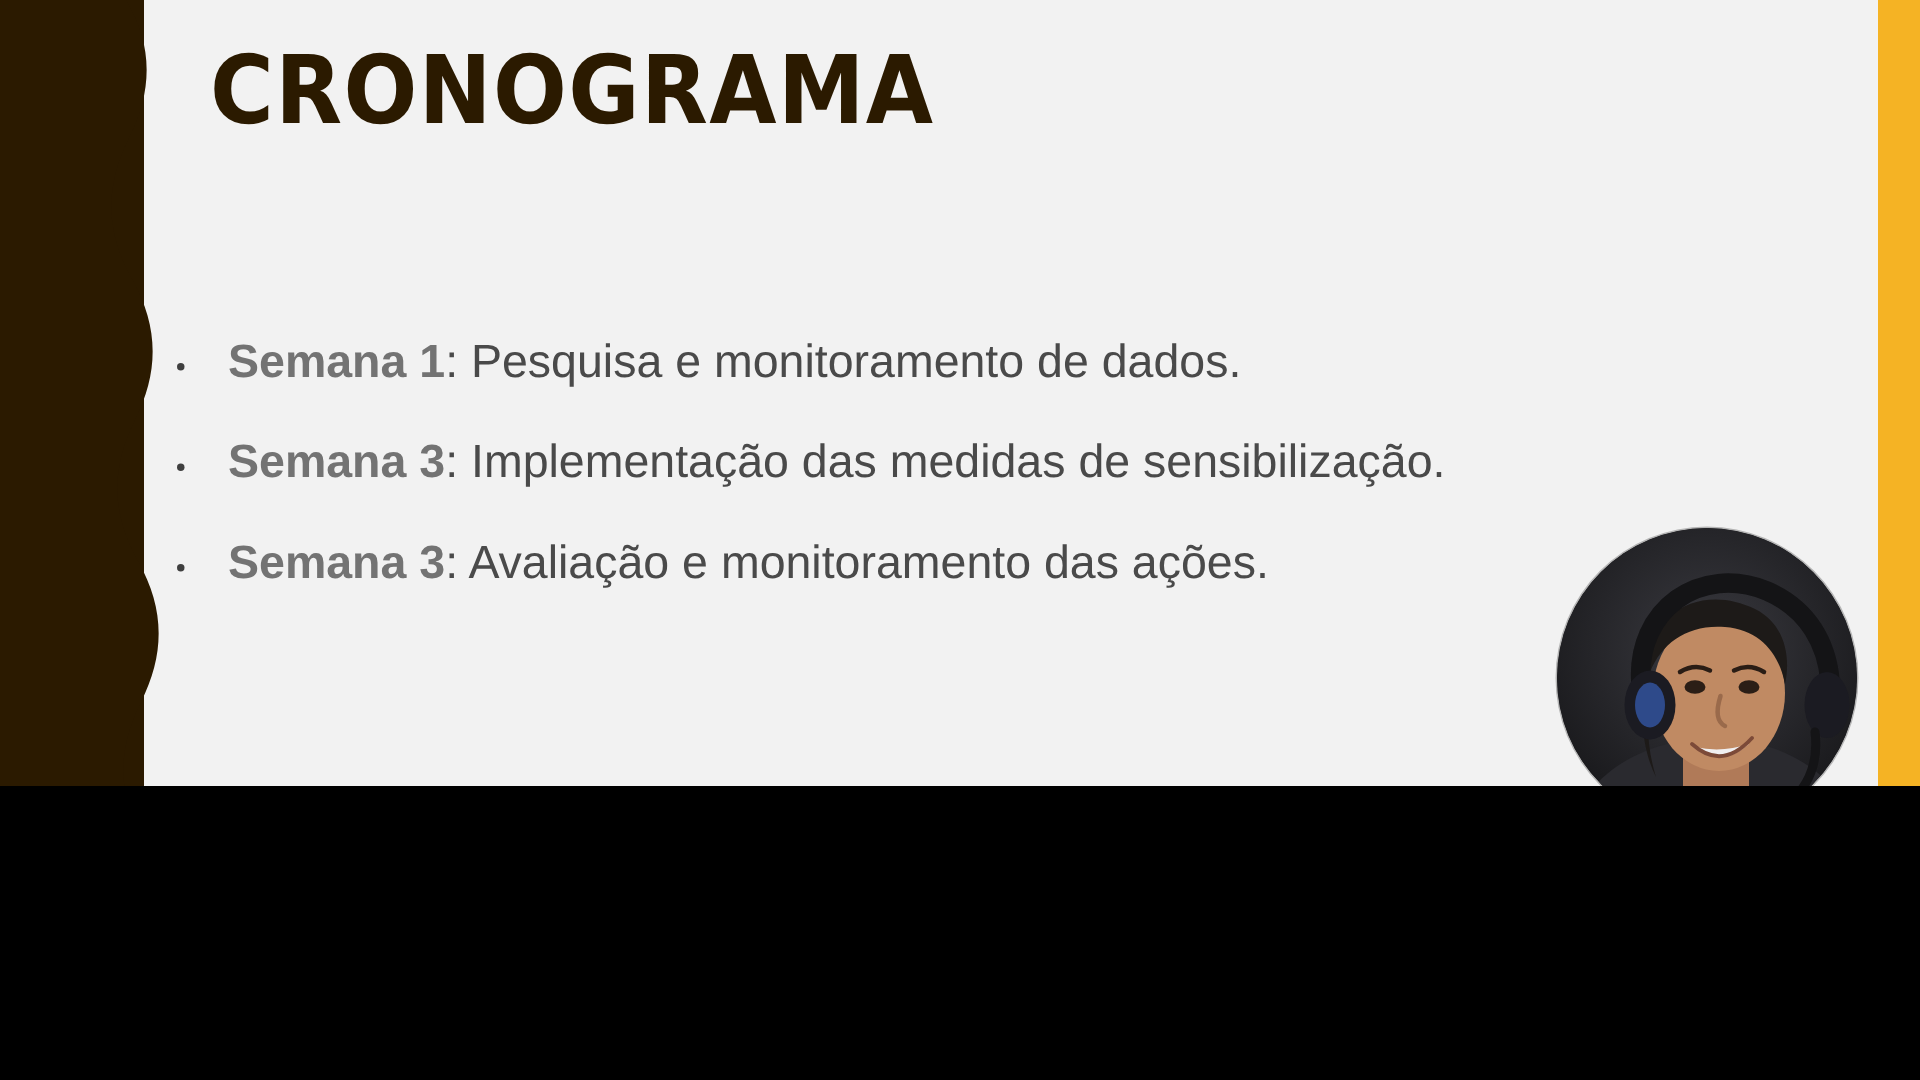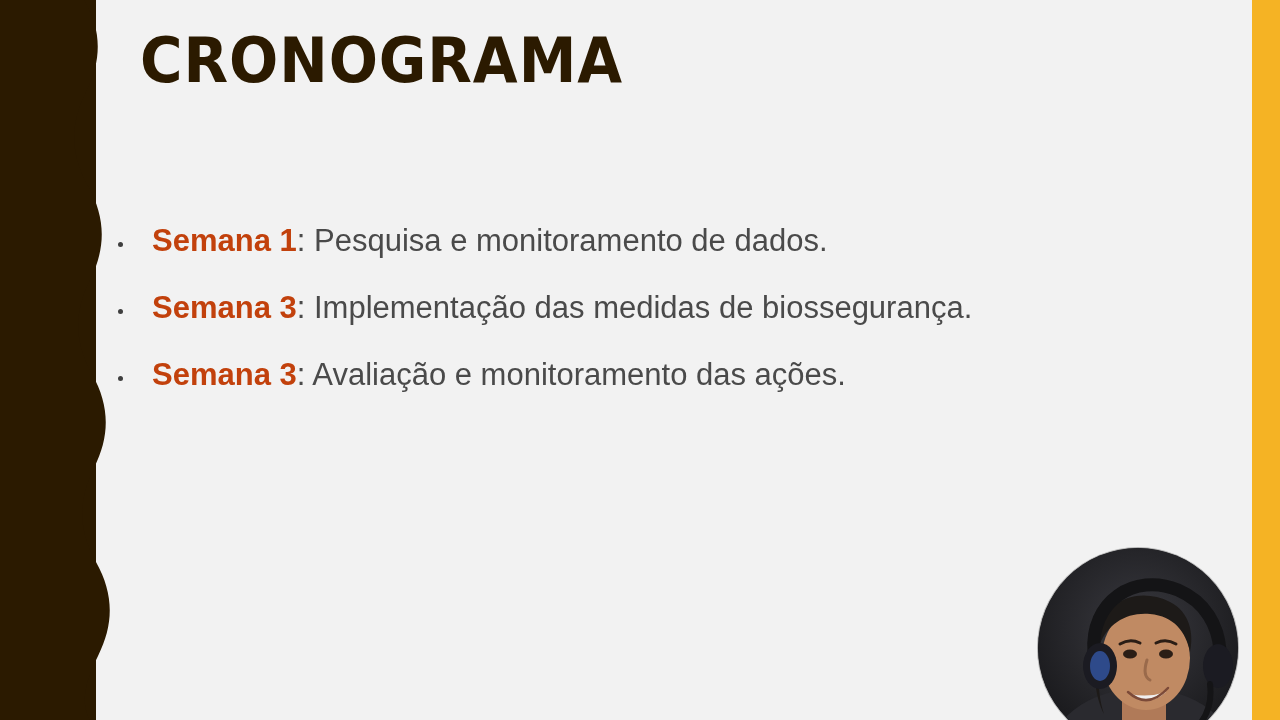--- a/index.html
+++ b/index.html
@@ -10,21 +10,21 @@
   body {
     width: 1280px;
     height: 720px;
     overflow: hidden;
     font-family: "Liberation Sans", sans-serif;
   }
 
   .slide {
     position: relative;
     width: 1280px;
-    height: 720px;
+    height: 524px;
     background: #f2f2f2;
     overflow: hidden;
   }
 
   
   .left-band {
     position: absolute;
     left: 0;
     top: 0;
     width: 96px;
@@ -102,21 +102,21 @@
   .bullet-text {
     font-family: "Liberation Sans", sans-serif;
     font-size: 31px;
     color: #4a4a4a;
     line-height: 1.38;
     text-align: justify;
     text-justify: inter-word;
   }
   .bullet-text .lead {
     font-weight: 700;
-    color: #c2410c;
+    color: #737373;
   }
   .bullet-row.no-justify .bullet-text {
     text-align: left;
   }
 
   
   .webcam {
     position: absolute;
     right: 42px;
     bottom: -28px;
@@ -151,21 +151,21 @@
       <span class="bullet-dot"></span>
       <div class="bullet-text">
         <span class="lead">Semana 1</span><span>: Pesquisa e monitoramento de dados.</span>
       </div>
     </div>
 
 
     <div class="bullet-row no-justify">
       <span class="bullet-dot"></span>
       <div class="bullet-text">
-        <span class="lead">Semana 3</span><span>: Implementação das medidas de biossegurança.</span>
+        <span class="lead">Semana 3</span><span>: Implementação das medidas de sensibilização.</span>
       </div>
     </div>
 
     <div class="bullet-row no-justify">
       <span class="bullet-dot"></span>
       <div class="bullet-text">
         <span class="lead">Semana 3</span><span>: Avaliação e monitoramento das ações.</span>
       </div>
     </div>
 

